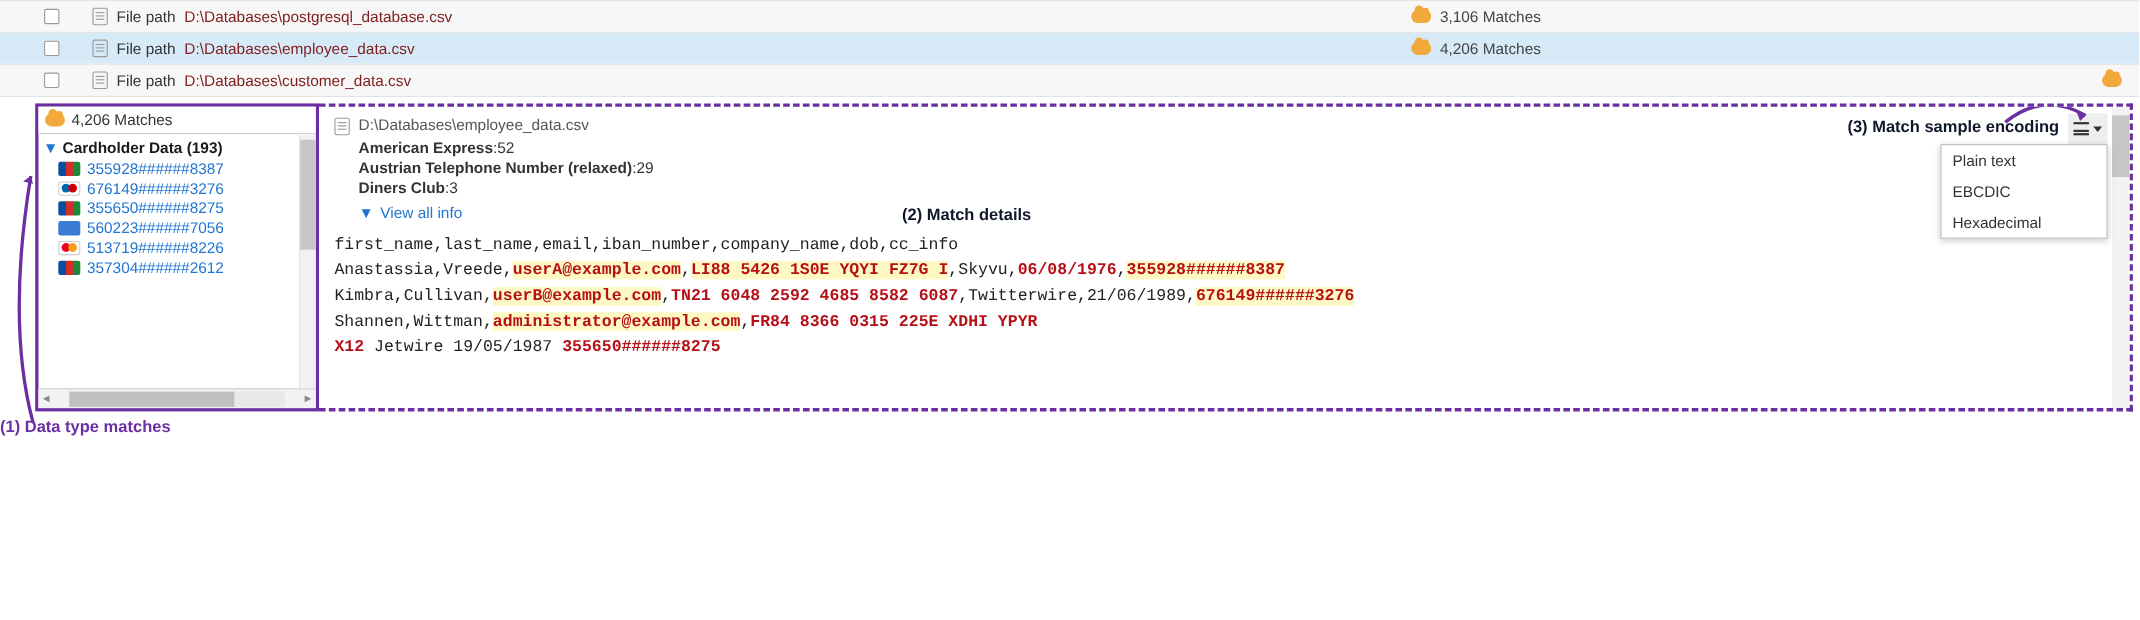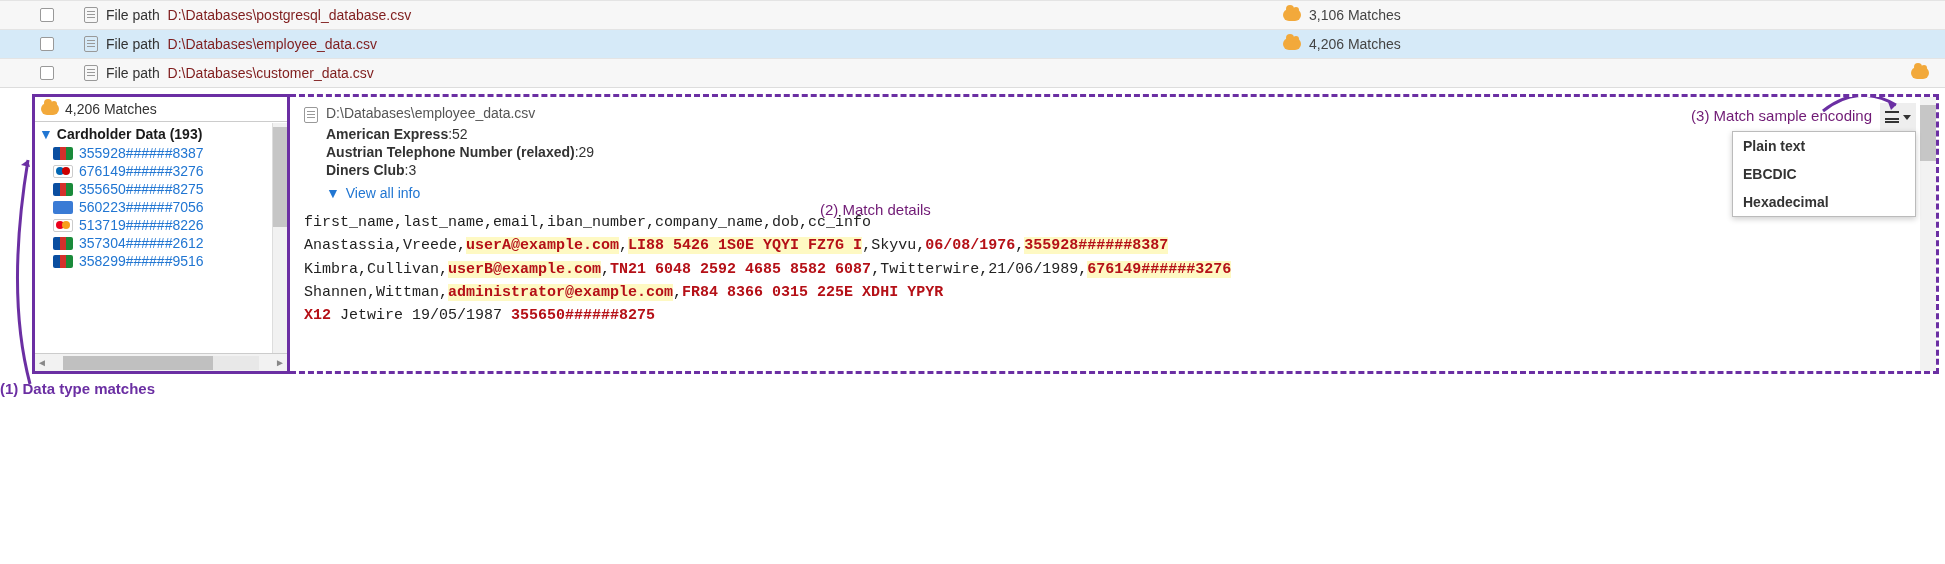--- a/index.html
+++ b/index.html
@@ -132,29 +132,28 @@
     width:36px; height:28px;
     background:#eee;
     display:flex; align-items:center; justify-content:center;
     cursor:pointer;
   }
   .enc-btn .bars { width:14px; height:12px; border-top:2px solid #333; border-bottom:2px solid #333; position:relative;}
   .enc-btn .bars::after{content:"";position:absolute;left:0;right:0;top:5px;border-top:2px solid #333;}
   .enc-btn .dd { width:0;height:0;border-left:4px solid transparent;border-right:4px solid transparent;border-top:5px solid #333;margin-left:4px;}
   .enc-menu {
     position:absolute; top:34px; right:20px;
-    width:184px; background:#fff; border:1px solid #bbb;
+    width:152px; background:#fff; border:1px solid #bbb;
     box-shadow:0 2px 6px rgba(0,0,0,.2);
     z-index:5;
-    font-weight:bold;
   }
   .enc-menu div { padding:6px 10px; cursor:pointer;}
 
   
-  .annot { position:absolute; color:#701a75; font-weight:normal; font-size:15px;}
+  .annot { position:absolute; color:#0f172a; font-weight:bold; font-size:15px;}
   .annot-arrow {
     position:absolute;
   }
   .annot-arrow svg { overflow:visible;}
   .right-vscroll {
     position:absolute; right:0; top:0; bottom:0; width:16px;
     background:#f2f2f2;
   }
   .right-vscroll .vthumb { position:absolute; right:0; top:8px; width:16px; height:56px; background:#c6c6c6;}
 
@@ -224,24 +223,20 @@
           <span class="num">560223######7056</span>
         </div>
       <div class="card-item">
           <span class="brand mc"></span>
           <span class="num">513719######8226</span>
         </div>
       <div class="card-item">
           <span class="brand jcb"></span>
           <span class="num">357304######2612</span>
         </div>
-      <div class="card-item">
-          <span class="brand jcb"></span>
-          <span class="num">358299######9516</span>
-        </div>
     </div>
     <div class="left-scrollbar">
       <span class="arrow">◄</span>
       <span class="track">
           <span class="thumb"></span>
         </span>
       <span class="arrow">►</span>
     </div>
   </div>
 
@@ -260,21 +255,21 @@
       <span class="caret">▼</span>
       <span>View all info</span>
     </div>
 
     <div class="sample"><span>first_name,last_name,email,iban_number,company_name,dob,cc_info</span>
 <span>Anastassia,Vreede,</span><span class="hl">userA@example.com</span><span>,</span><span class="hl">LI88 5426 1S0E YQYI FZ7G I</span><span>,Skyvu,</span><span class="hlred">06/08/1976</span><span>,</span><span class="hl">355928######8387</span>
 <span>Kimbra,Cullivan,</span><span class="hl">userB@example.com</span><span>,</span><span class="hlred">TN21 6048 2592 4685 8582 6087</span><span>,Twitterwire,21/06/1989,</span><span class="hl">676149######3276</span>
 <span>Shannen,Wittman,</span><span class="hl">administrator@example.com</span><span>,</span><span class="hlred">FR84 8366 0315 225E XDHI YPYR</span>
 <span class="hlred">X12</span><span> Jetwire 19/05/1987 </span><span class="hlred">355650######8275</span></div>
 
-    <div class="annot" style="left:530px; top:104px;">(2) Match details</div>
+    <div class="annot" style="left:530px; top:90px;">(2) Match details</div>
 
     <div class="enc-btn">
       <span class="bars"></span>
       <span class="dd"></span>
     </div>
     <div class="enc-menu">
       <div>Plain text</div>
       <div>EBCDIC</div>
       <div>Hexadecimal</div>
     </div>

